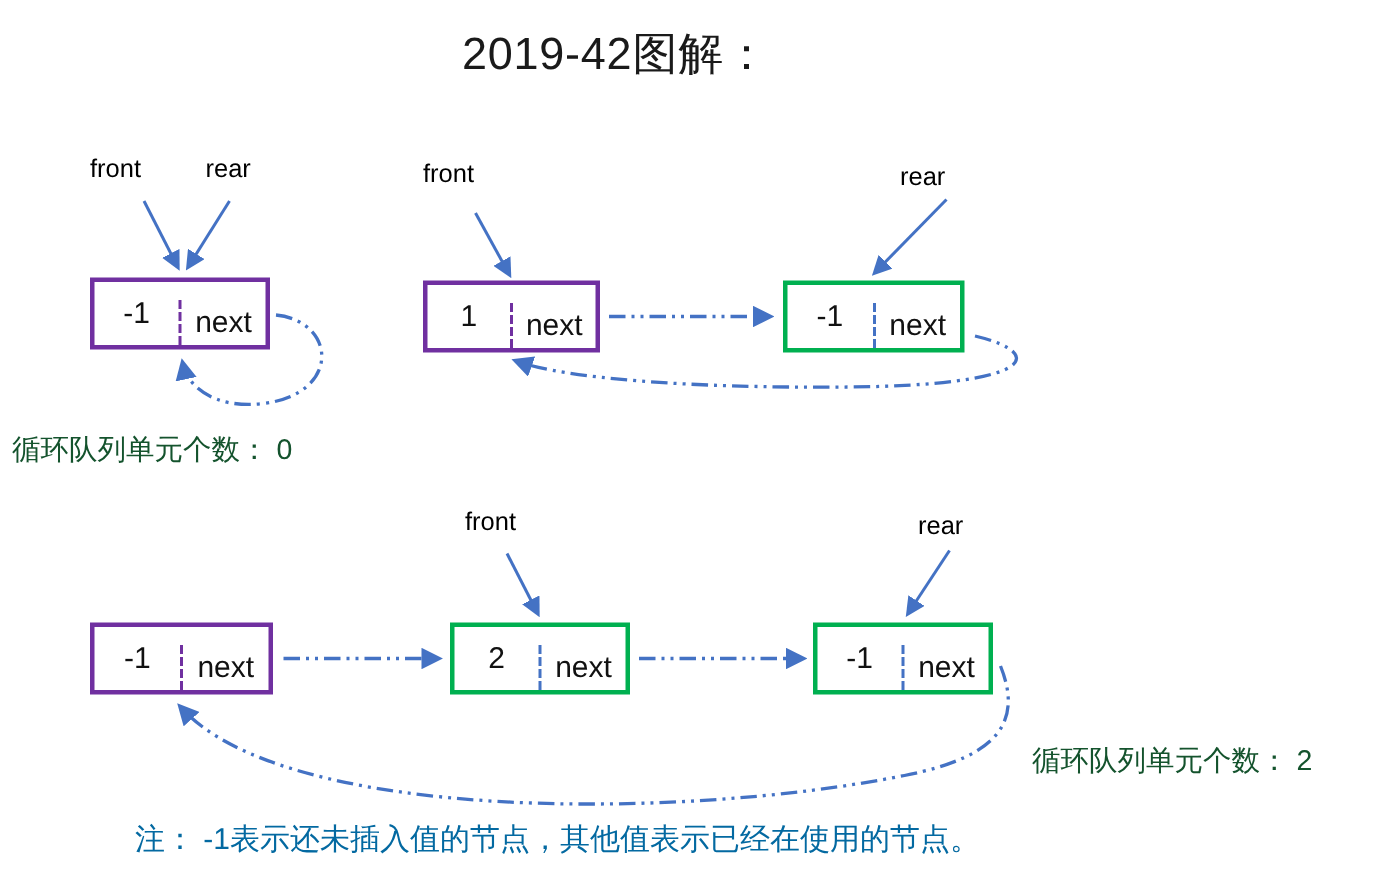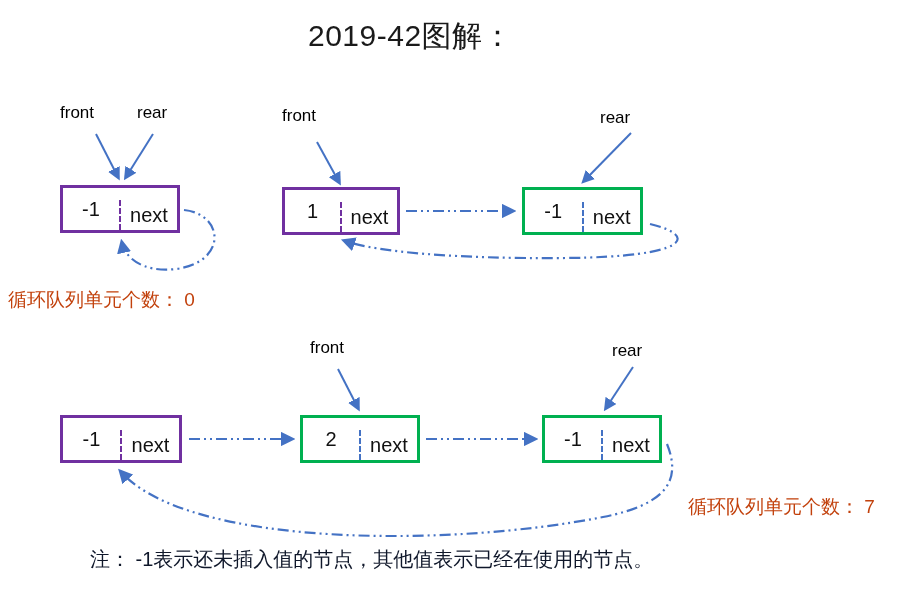--- a/index.html
+++ b/index.html
@@ -28,22 +28,22 @@
   }
   .node .cell{
     flex:1;display:flex;align-items:center;justify-content:center;
     font-size:20px;color:#111;box-sizing:border-box;
   }
   .node .cell.next{border-left:2px dashed;margin-top:12px;}
   .node.purple{border-color:var(--purple);}
   .node.purple .cell.next{border-left-color:var(--purple);}
   .node.green{border-color:var(--green);}
   .node.green .cell.next{border-left-color:var(--blue);}
-  .caption{position:absolute;z-index:1;font-size:19px;color:#c2410c;white-space:nowrap;}
-  .note{position:absolute;left:90px;top:546px;z-index:1;font-size:20px;color:#0f172a;white-space:nowrap;}
+  .caption{position:absolute;z-index:1;font-size:19px;color:#14532d;white-space:nowrap;}
+  .note{position:absolute;left:90px;top:546px;z-index:1;font-size:20px;color:#0369a1;white-space:nowrap;}
 </style>
 </head>
 <body>
 
 <div class="canvas">
 
   <svg class="overlay" viewBox="0 0 918 589" xmlns="http://www.w3.org/2000/svg">
     <defs>
       <marker id="ah" viewBox="0 0 10 10" refX="7" refY="5" markerWidth="6.5" markerHeight="6.5" orient="auto">
         <path class="arrowhead" d="M0,0 L10,5 L0,10 Z"></path>
@@ -103,17 +103,17 @@
   <div class="node green" style="left:300px;top:415px;width:120px;height:48px">
     <div class="cell value">2</div>
     <div class="cell next">next</div>
   </div>
 
   <div class="node green" style="left:542px;top:415px;width:120px;height:48px">
     <div class="cell value">-1</div>
     <div class="cell next">next</div>
   </div>
 
-  <div class="caption" style="left:688px;top:494px">循环队列单元个数： 7</div>
+  <div class="caption" style="left:688px;top:494px">循环队列单元个数： 2</div>
 
   <div class="note">注： -1表示还未插入值的节点，其他值表示已经在使用的节点。</div>
 
 </div>
 
 </body></html>

